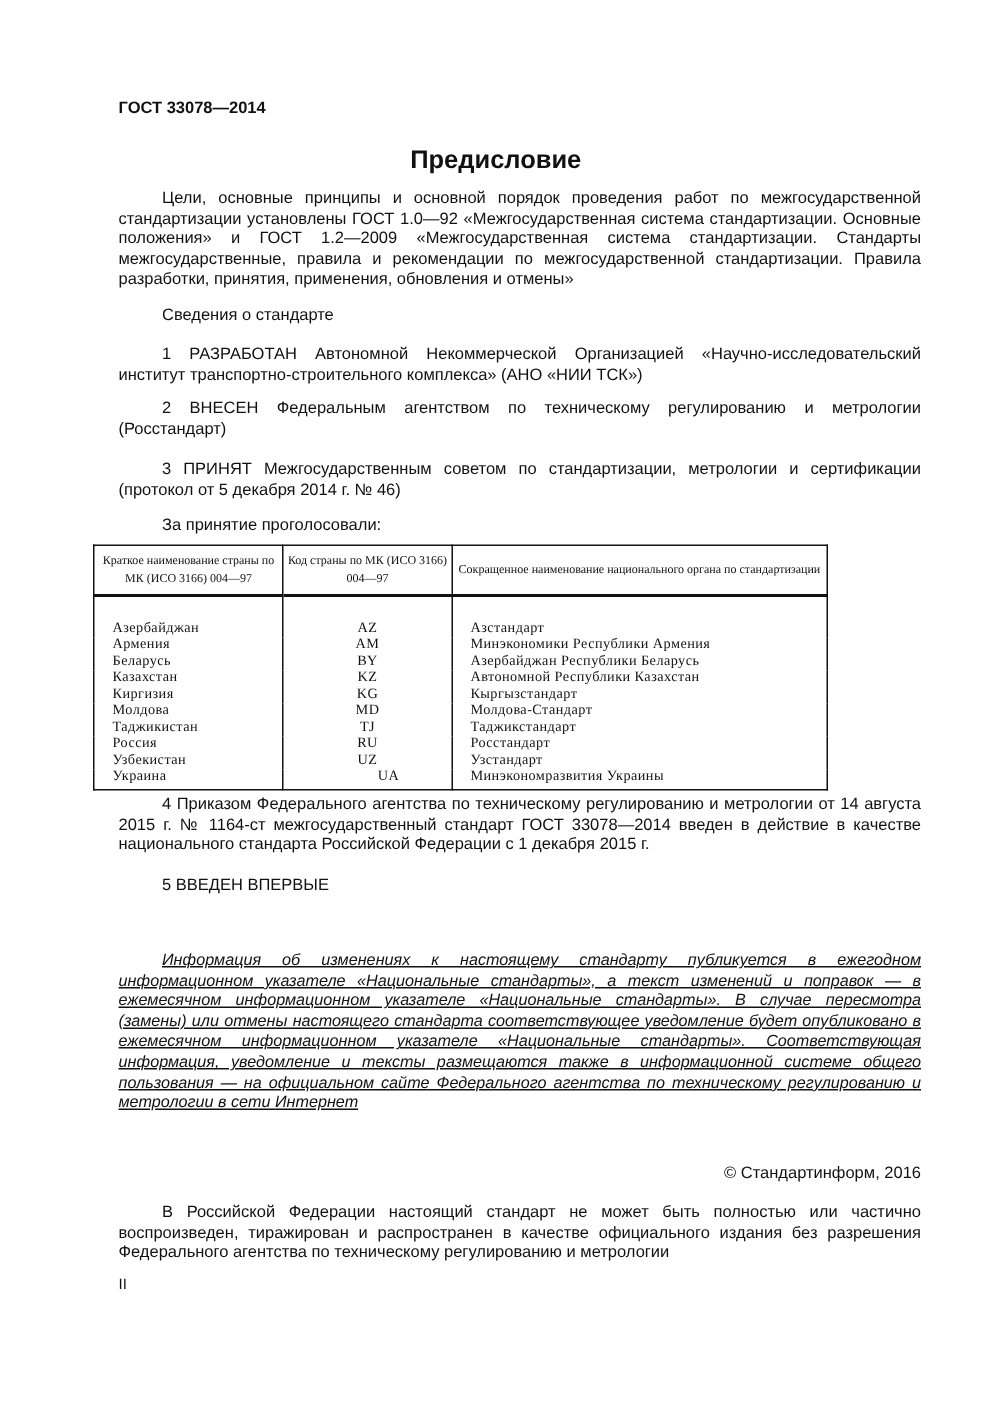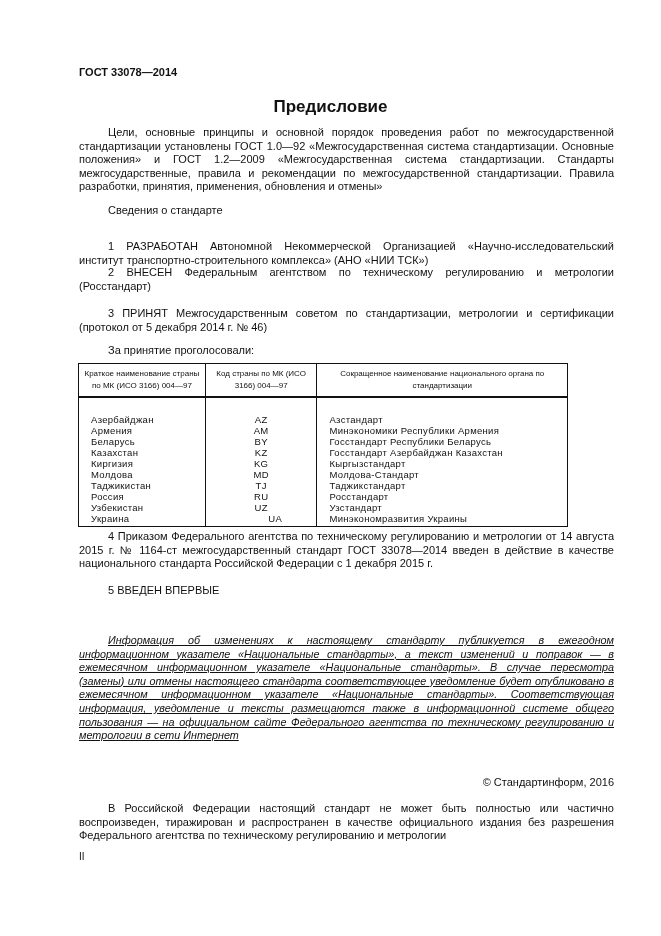--- a/index.html
+++ b/index.html
@@ -6,22 +6,22 @@
     body { width: 661px; height: 936px; position: relative; overflow: hidden;
            font-family: "Liberation Sans", sans-serif; color: #111; }
     .page { position: absolute; left: 0; top: 0; width: 661px; height: 936px; }
     .hdr { position: absolute; left: 79px; top: 66px; font-size: 11px; font-weight: bold; }
     .title { position: absolute; left: 0; width: 661px; top: 97px; text-align: center;
              font-size: 17px; font-weight: bold; }
     .para { position: absolute; left: 79px; width: 535px; font-size: 11px; line-height: 13.6px;
             text-align: justify; text-indent: 29px; }
     .sub { position: absolute; left: 108px; font-size: 11px; font-weight: normal; }
     .line { position: absolute; left: 108px; font-size: 11px; }
-    table.vote { position: absolute; left: 78px; top: 363px; width: 490px; border-collapse: collapse;
-                 font-size: 9.5px; }
+    table.vote { position: absolute; left: 62px; top: 363px; width: 490px; border-collapse: collapse;
+                 font-size: 9.5px; font-family: Liberation Serif, serif; }
     table.vote th { font-weight: normal; font-size: 8px; line-height: 12px; text-align: center;
                     border: 1px solid #111; border-bottom: 2px solid #111; height: 32px; padding: 0 2px; }
     table.vote td { border-left: 1px solid #111; border-right: 1px solid #111; padding: 0;
                     height: 11px; line-height: 11px; letter-spacing: 0.3px; }
     table.vote tr.first td { padding-top: 16px; }
     table.vote tr.last td { border-bottom: 1px solid #111; padding-bottom: 2px; padding-left: 28px; }
     td.c1 { padding-left: 12px !important; }
     td.c2 { text-align: center; }
     td.c3 { padding-left: 12px !important; }
     .ital { font-style: italic; font-size: 10.8px; line-height: 13.6px; text-decoration: underline; }
@@ -32,21 +32,21 @@
 <body>
 
 <div class="page">
   <div class="hdr">ГОСТ 33078—2014</div>
   <div class="title">Предисловие</div>
 
   <div class="para" style="top:126px;">Цели, основные принципы и основной порядок проведения работ по межгосударственной стандартизации установлены ГОСТ 1.0—92 «Межгосударственная система стандартизации. Основные положения» и ГОСТ 1.2—2009 «Межгосударственная система стандартизации. Стандарты межгосударственные, правила и рекомендации по межгосударственной стандартизации. Правила разработки, принятия, применения, обновления и отмены»</div>
 
   <div class="sub" style="top:204px;">Сведения о стандарте</div>
 
-  <div class="para" style="top:230px;margin-top:10px;">1 РАЗРАБОТАН Автономной Некоммерческой Организацией «Научно-исследовательский институт транспортно-строительного комплекса» (АНО «НИИ ТСК»)</div>
+  <div class="para" style="top:230px;">1 РАЗРАБОТАН Автономной Некоммерческой Организацией «Научно-исследовательский институт транспортно-строительного комплекса» (АНО «НИИ ТСК»)</div>
   <div class="para" style="top:266px;">2 ВНЕСЕН Федеральным агентством по техническому регулированию и метрологии (Росстандарт)</div>
   <div class="para" style="top:307px;">3 ПРИНЯТ Межгосударственным советом по стандартизации, метрологии и сертификации (протокол от 5 декабря 2014 г. № 46)</div>
 
   <div class="line" style="top:344px;">За принятие проголосовали:</div>
 
   <table class="vote">
     <colgroup>
       <col style="width:136px">
       <col style="width:124px">
       <col style="width:276px">
@@ -65,26 +65,26 @@
           <td class="c3">Азстандарт</td>
         </tr>
         <tr>
           <td class="c1">Армения</td>
           <td class="c2">AM</td>
           <td class="c3">Минэкономики Республики Армения</td>
         </tr>
         <tr>
           <td class="c1">Беларусь</td>
           <td class="c2">BY</td>
-          <td class="c3">Госстандарт Республики Беларусь</td>
+          <td class="c3">Азербайджан Республики Беларусь</td>
         </tr>
         <tr>
           <td class="c1">Казахстан</td>
           <td class="c2">KZ</td>
-          <td class="c3">Госстандарт Азербайджан Казахстан</td>
+          <td class="c3">Автономной Республики Казахстан</td>
         </tr>
         <tr>
           <td class="c1">Киргизия</td>
           <td class="c2">KG</td>
           <td class="c3">Кыргызстандарт</td>
         </tr>
         <tr>
           <td class="c1">Молдова</td>
           <td class="c2">MD</td>
           <td class="c3">Молдова-Стандарт</td>

